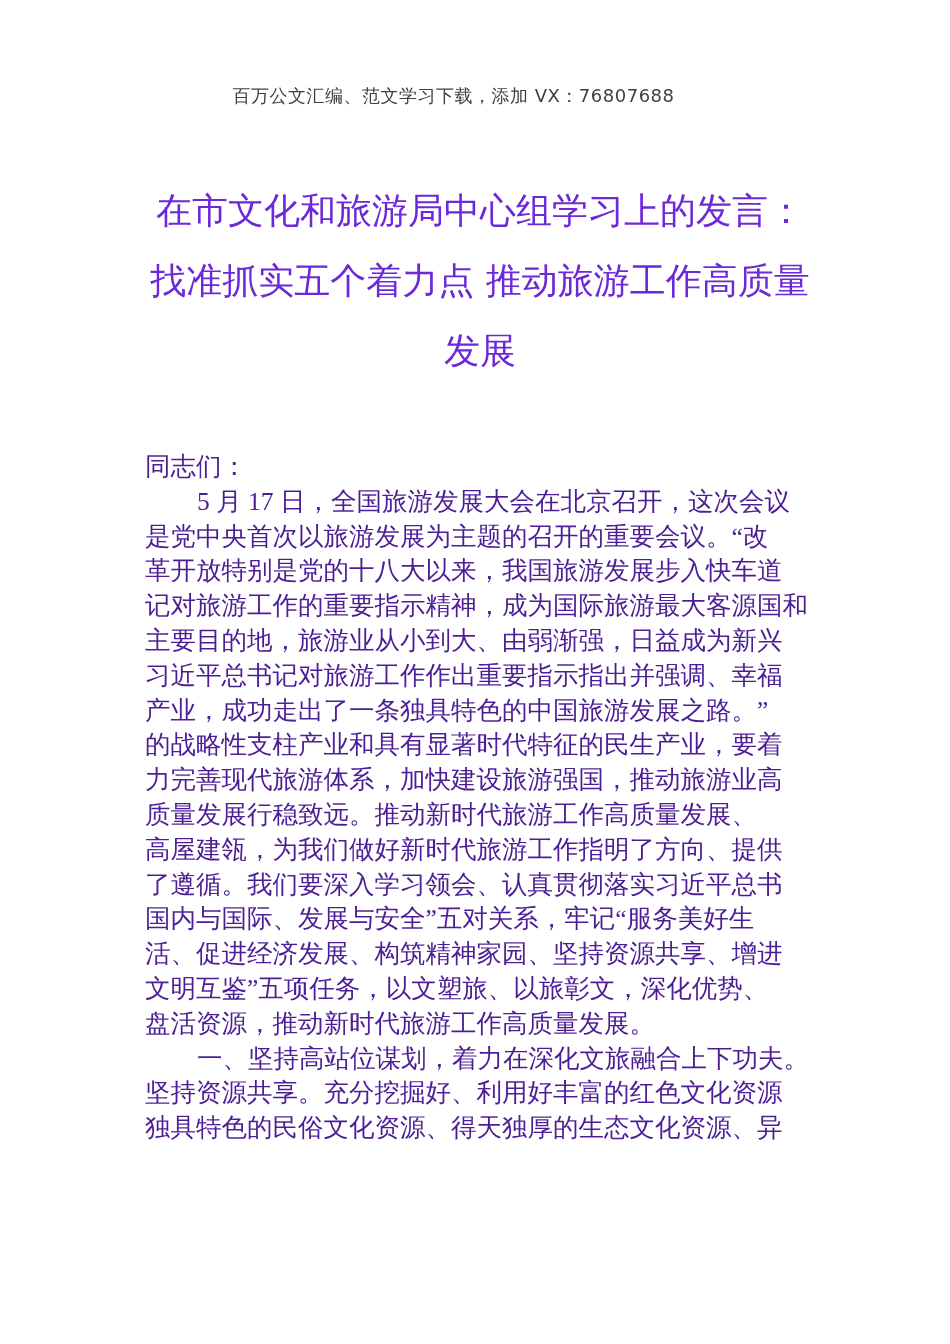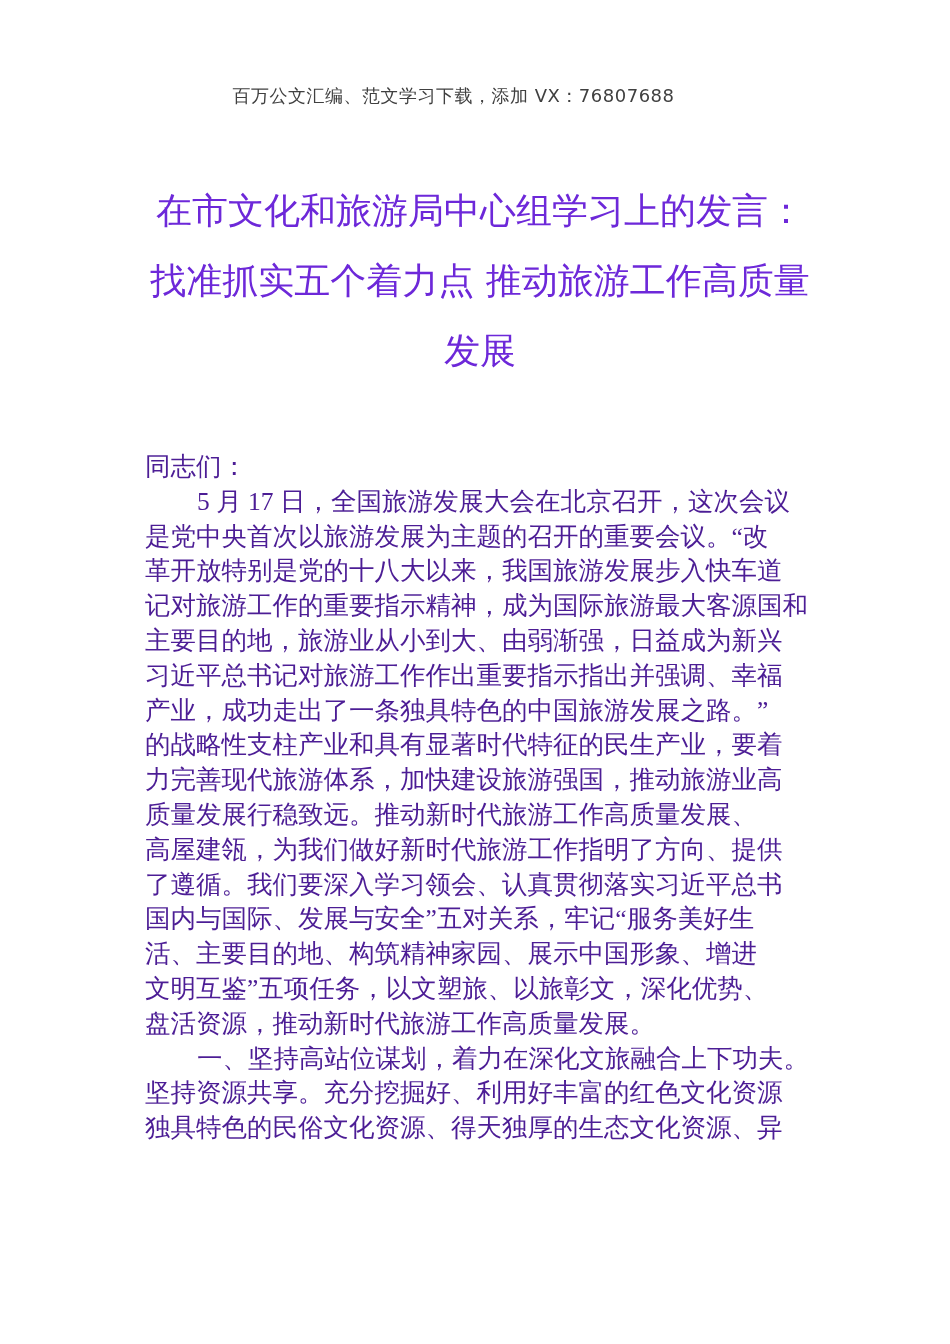--- a/index.html
+++ b/index.html
@@ -41,20 +41,20 @@
     <div class="line">记对旅游工作的重要指示精神，成为国际旅游最大客源国和</div>
     <div class="line">主要目的地，旅游业从小到大、由弱渐强，日益成为新兴</div>
     <div class="line">习近平总书记对旅游工作作出重要指示指出并强调、幸福</div>
     <div class="line">产业，成功走出了一条独具特色的中国旅游发展之路。”</div>
     <div class="line">的战略性支柱产业和具有显著时代特征的民生产业，要着</div>
     <div class="line">力完善现代旅游体系，加快建设旅游强国，推动旅游业高</div>
     <div class="line">质量发展行稳致远。推动新时代旅游工作高质量发展、</div>
     <div class="line">高屋建瓴，为我们做好新时代旅游工作指明了方向、提供</div>
     <div class="line">了遵循。我们要深入学习领会、认真贯彻落实习近平总书</div>
     <div class="line">国内与国际、发展与安全”五对关系，牢记“服务美好生</div>
-    <div class="line">活、主要目的地、构筑精神家园、展示中国形象、增进</div>
+    <div class="line">活、促进经济发展、构筑精神家园、坚持资源共享、增进</div>
     <div class="line">文明互鉴”五项任务，以文塑旅、以旅彰文，深化优势、</div>
     <div class="line">盘活资源，推动新时代旅游工作高质量发展。</div>
     <div class="line indent">一、坚持高站位谋划，着力在深化文旅融合上下功夫。</div>
     <div class="line">坚持资源共享。充分挖掘好、利用好丰富的红色文化资源</div>
     <div class="line">独具特色的民俗文化资源、得天独厚的生态文化资源、异</div>
   </div>
 </div>
 
 </body></html>

